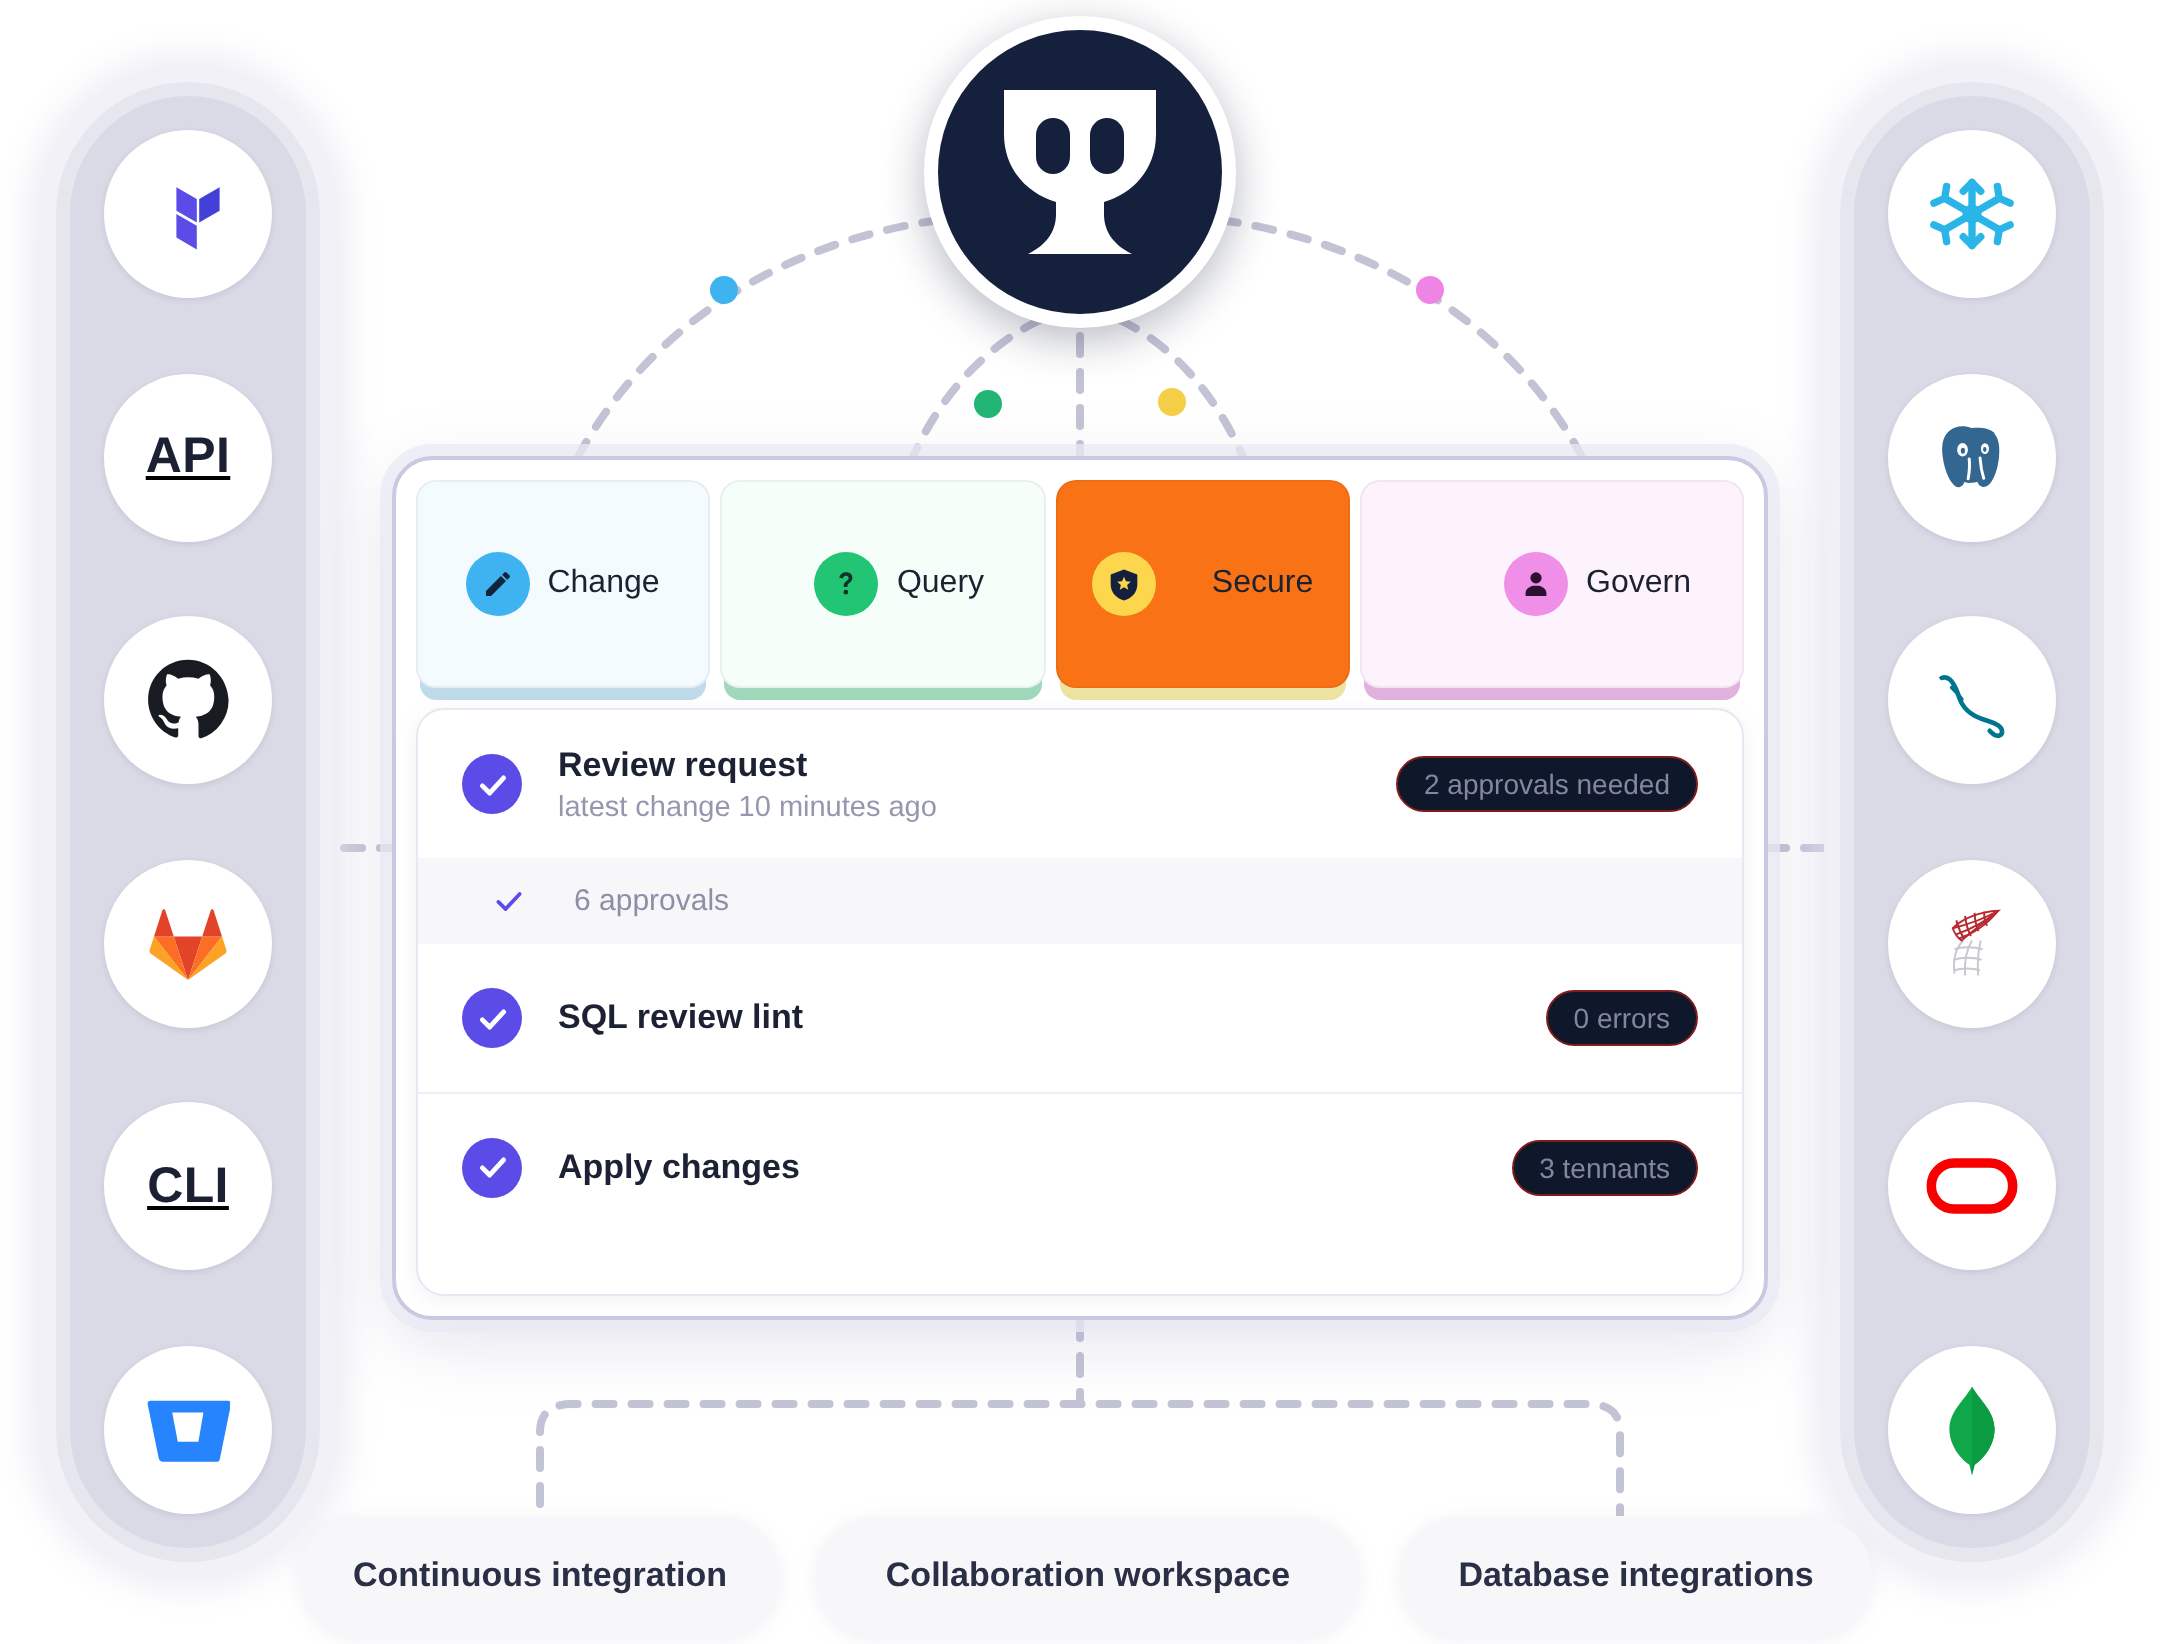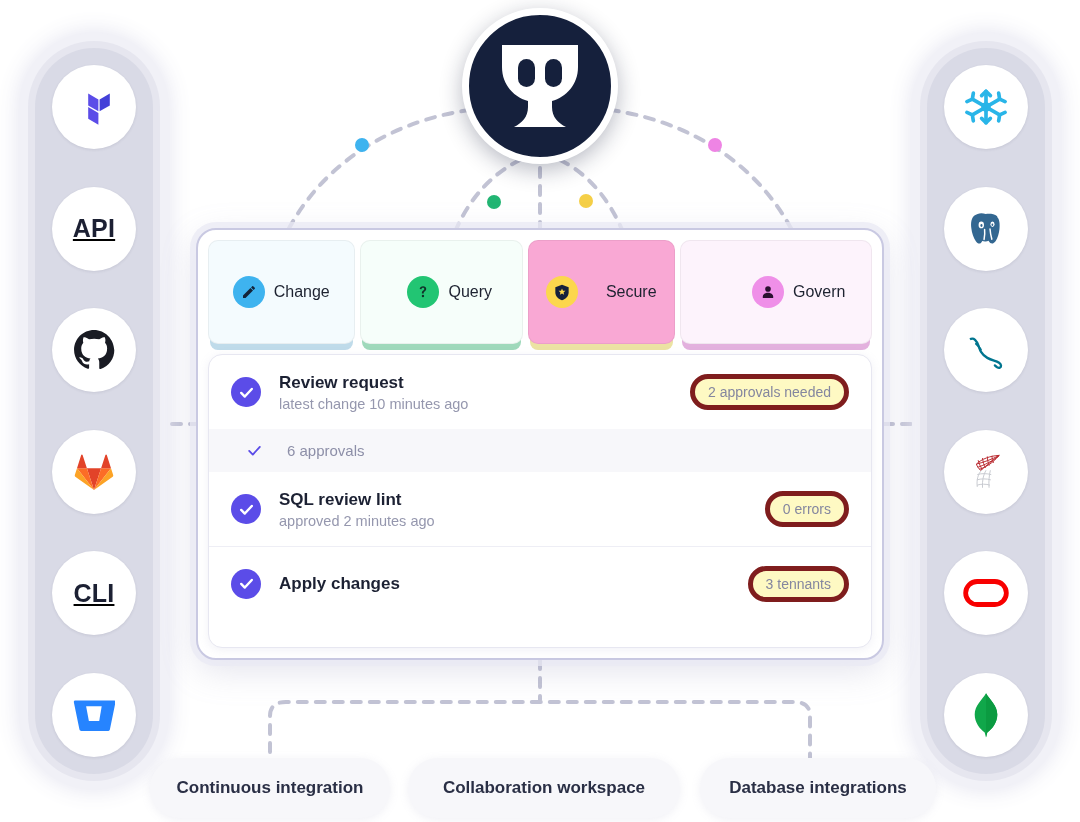--- a/index.html
+++ b/index.html
@@ -108,25 +108,25 @@
     width: 30px; height: 30px; margin-right: 18px; flex: 0 0 auto;
     display: flex; align-items: center; justify-content: center;
     color: #5b4ce8;
   }
   .row-text { flex: 1 1 auto; min-width: 0; }
   .row-title { font-size: 17px; font-weight: 700; color: #1c2133; line-height: 1.25; }
   .row-sub   { font-size: 14.5px; color: #9597ae; margin-top: 3px; }
   .row-flat-title { font-size: 15px; color: #8d8fa8; }
   .badge {
     flex: 0 0 auto;
-    border: 5px solid #7f1d1d;
+    border: 1px solid #7f1d1d;
     border-radius: 999px;
     padding: 5px 13px;
     font-size: 14px; color: #84869f;
-    background: #fef9c3; white-space: nowrap;
+    background: #0f172a; white-space: nowrap;
   }
 
   
   .foot-pill {
     position: absolute; bottom: 4px;
     height: 60px; border-radius: 30px;
     background: #f7f7fa;
     display: flex; align-items: center; justify-content: center;
     padding: 0 26px;
     font-size: 17px; font-weight: 700; color: #2a2f45;
@@ -319,21 +319,21 @@
 
       <div class="pillar" style="background:#f6fefa; box-shadow: 0 8px 0 -2px #9fd9bb; padding-left: 17px;">
         <div class="pillar-icon" style="background:#22c573;">
           <svg width="16" height="16" viewBox="0 0 24 24" fill="#10322a">
             <path d="M12.1 3.2c-2.7 0-4.6 1.5-5.1 4.2l2.7.5c.3-1.4 1.1-2.1 2.3-2.1 1.2 0 2 .7 2 1.7 0 .8-.4 1.3-1.6 2.2-1.5 1.1-2.1 2-2.1 3.6v.9h2.8v-.7c0-1 .3-1.5 1.4-2.3 1.6-1.2 2.3-2.2 2.3-3.9 0-2.5-1.9-4.1-4.7-4.1ZM11.9 16.3a1.8 1.8 0 1 0 0 3.6 1.8 1.8 0 0 0 0-3.6Z"></path>
           </svg>
         </div>
         <div class="pillar-label">Query</div>
       </div>
 
-      <div class="pillar" style="background:#f9a8d4; box-shadow: 0 8px 0 -2px #ece3a3; gap: 28px;">
+      <div class="pillar" style="background:#f97316; box-shadow: 0 8px 0 -2px #ece3a3; gap: 28px;">
         <div class="pillar-icon" style="background:#fcd74d;">
           <svg width="16" height="17" viewBox="0 0 22 24" fill="#15203c">
             <path d="M11 1 1.6 4.6v7.1c0 5.4 4 9.9 9.4 11.3 5.4-1.4 9.4-5.9 9.4-11.3V4.6L11 1Z"></path>
             <path d="M11 6.2 12.4 9.4 15.8 9.7 13.2 12 14 15.3 11 13.5 8 15.3 8.8 12 6.2 9.7 9.6 9.4 11 6.2Z" fill="#fcd74d"></path>
           </svg>
         </div>
         <div class="pillar-label">Secure</div>
       </div>
 
       <div class="pillar" style="background:#fdf3fc; box-shadow: 0 8px 0 -2px #e3b1de; padding-left: 46px;">
@@ -374,21 +374,20 @@
       </div>
 
       <div class="row main">
         <div class="check">
           <svg width="17" height="17" viewBox="0 0 24 24" fill="none" stroke="#fff" stroke-width="3.4" stroke-linecap="round" stroke-linejoin="round">
               <path d="M4.5 12.6 9.6 17.7 19.5 7"></path>
             </svg>
         </div>
         <div class="row-text">
           <div class="row-title">SQL review lint</div>
-          <div class="row-sub">approved 2 minutes ago</div>
         </div>
         <div class="badge">0 errors</div>
       </div>
 
       <div class="row main divider">
         <div class="check">
           <svg width="17" height="17" viewBox="0 0 24 24" fill="none" stroke="#fff" stroke-width="3.4" stroke-linecap="round" stroke-linejoin="round">
               <path d="M4.5 12.6 9.6 17.7 19.5 7"></path>
             </svg>
         </div>

